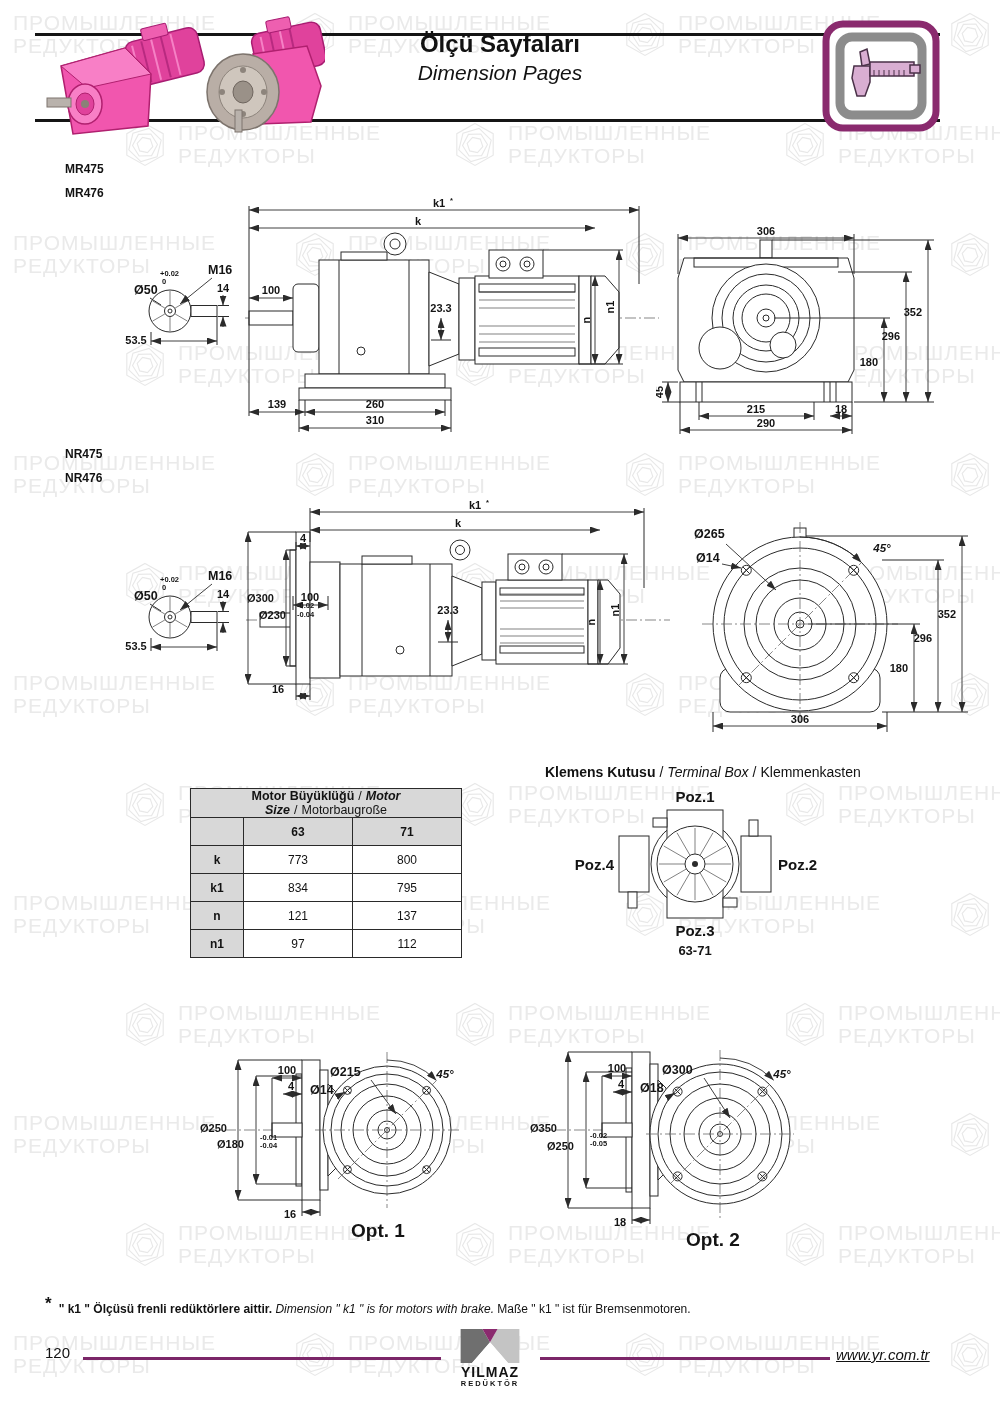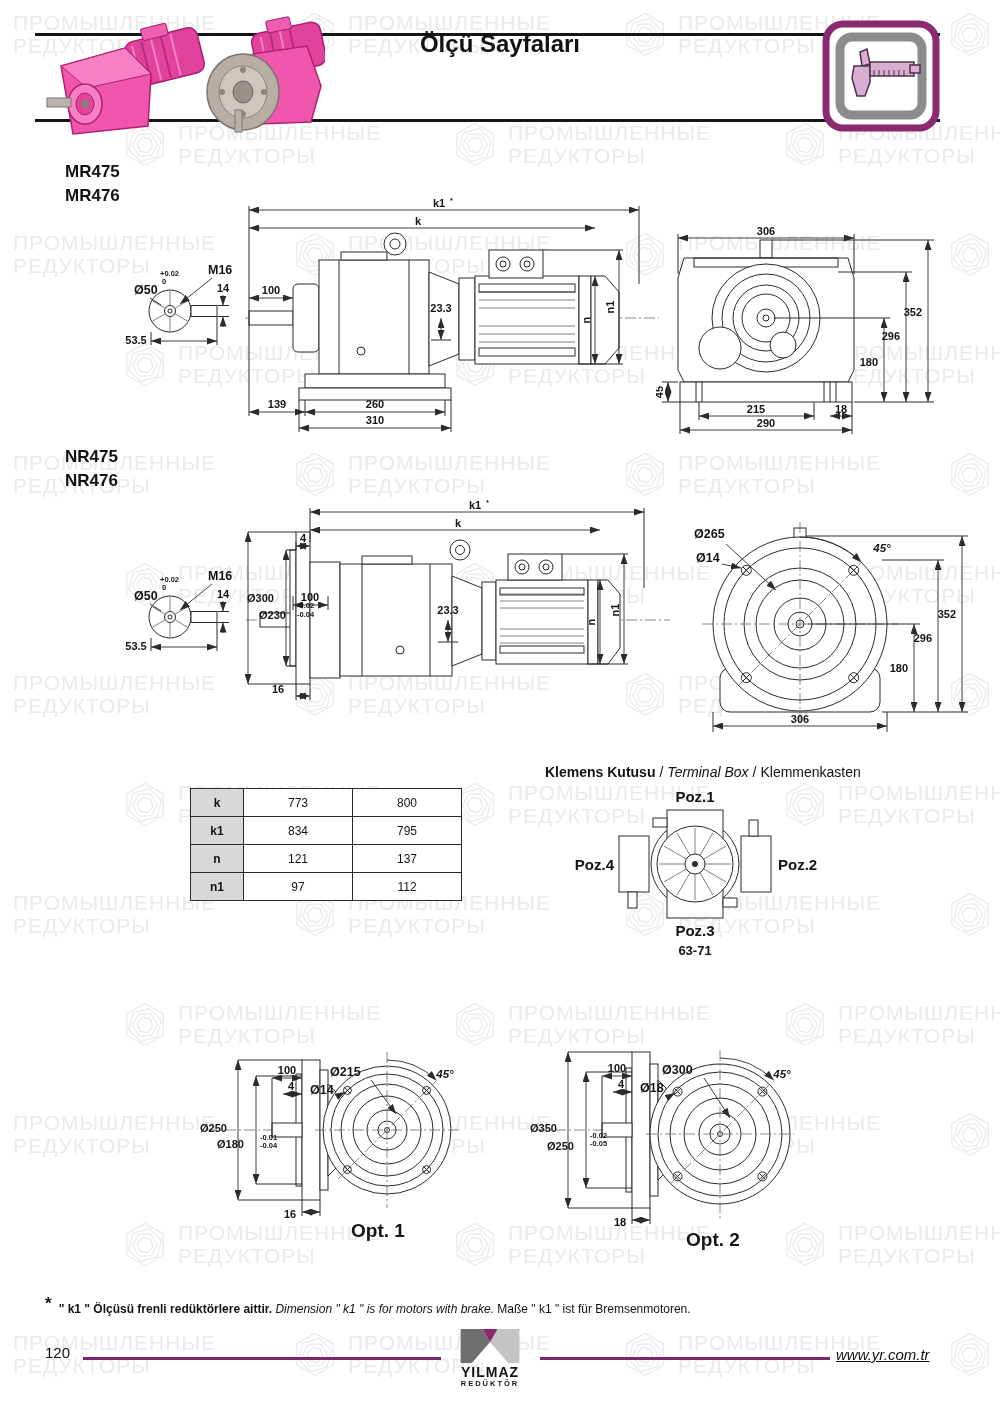--- a/index.html
+++ b/index.html
@@ -13,21 +13,21 @@
   
   .hline{position:absolute;height:3px;background:#151515;z-index:1;}
   .title-block{position:absolute;left:330px;top:28px;width:340px;text-align:center;z-index:2;line-height:1.3;}
   .title-tr{font-size:24px;font-weight:bold;}
   .title-en{font-size:21px;font-style:italic;}
   .title-de{font-size:21px;}
   .note{position:absolute;left:45px;top:131px;font-size:11.5px;z-index:2;white-space:nowrap;}
   .note .b{font-weight:bold;}
   .note .i{font-style:italic;}
   .sep{margin:0 4px;}
-  .model{position:absolute;font-weight:bold;font-size:17px;z-index:2;line-height:1;}
+  .model{position:absolute;font-weight:bold;font-size:12px;z-index:2;line-height:1;}
   .draw{position:absolute;z-index:1;}
   svg{display:block;}
   .ln{stroke:#2b2b2b;stroke-width:1;fill:none;}
   .lt{stroke:#2b2b2b;stroke-width:0.6;fill:none;}
   .lnf{stroke:#2b2b2b;stroke-width:1;fill:#fff;}
   .cl{stroke:#555;stroke-width:0.7;fill:none;stroke-dasharray:11 3 2 3;}
   .dim{stroke:#2b2b2b;stroke-width:0.9;fill:none;}
   text.dl{font:bold 11px "Liberation Sans",sans-serif;fill:#141414;text-anchor:middle;}
   text.dls{font:bold 7.5px "Liberation Sans",sans-serif;fill:#141414;text-anchor:start;}
   text.dl12{font:bold 12.5px "Liberation Sans",sans-serif;fill:#141414;text-anchor:start;}
@@ -684,20 +684,21 @@
           </g>
         </svg>
       </div>
     </div>
 
   <div class="hline" style="left:35px;top:33px;width:905px;"></div>
   <div class="hline" style="left:35px;top:119px;width:905px;"></div>
 
   <div class="title-block">
     <div class="title-tr">Ölçü Sayfaları</div>
+    <div class="title-en">Dimension Pages</div>
   </div>
 
   <div class="draw" style="left:35px;top:6px;width:290px;height:132px;z-index:2;">
     <svg width="290" height="132" viewBox="0 0 290 132">
       <g>
         <g transform="rotate(-14 130 48)">
           <rect x="92" y="28" width="74" height="46" rx="9" fill="#e0429c" stroke="#a81d72" stroke-width="1.5"></rect>
           <line x1="100" y1="32" x2="100" y2="70" stroke="#f581c5" stroke-width="2"></line>
           <line x1="110" y1="30" x2="110" y2="72" stroke="#b82a80" stroke-width="2"></line>
           <line x1="120" y1="30" x2="120" y2="72" stroke="#f581c5" stroke-width="2"></line>
@@ -1060,20 +1061,28 @@
       <text x="196" y="32" class="dli">45°</text>
       <text x="270" y="98" class="dl ta-e">352</text>
       <text x="246" y="122" class="dl ta-e">296</text>
       <text x="222" y="152" class="dl ta-e">180</text>
       <text x="114" y="203" class="dl">306</text>
     </svg>
   </div>
 
   <table class="dim-table">
     <tbody>
+        <tr>
+      <th colspan="3" class="gray"><span>Motor Büyüklüğü</span><span class="sep tt-n">/</span><span class="tt-i">Motor Size</span><span class="sep tt-n">/</span><span class="tt-n">Motorbaugroße</span></th>
+    </tr>
+    <tr>
+      <td class="gray rowlab"></td>
+      <td class="gray" style="font-weight:bold">63</td>
+      <td class="gray" style="font-weight:bold">71</td>
+    </tr>
     <tr>
       <td class="gray rowlab">k</td>
       <td>773</td>
       <td>800</td>
     </tr>
     <tr>
       <td class="gray rowlab">k1</td>
       <td>834</td>
       <td>795</td>
     </tr>

